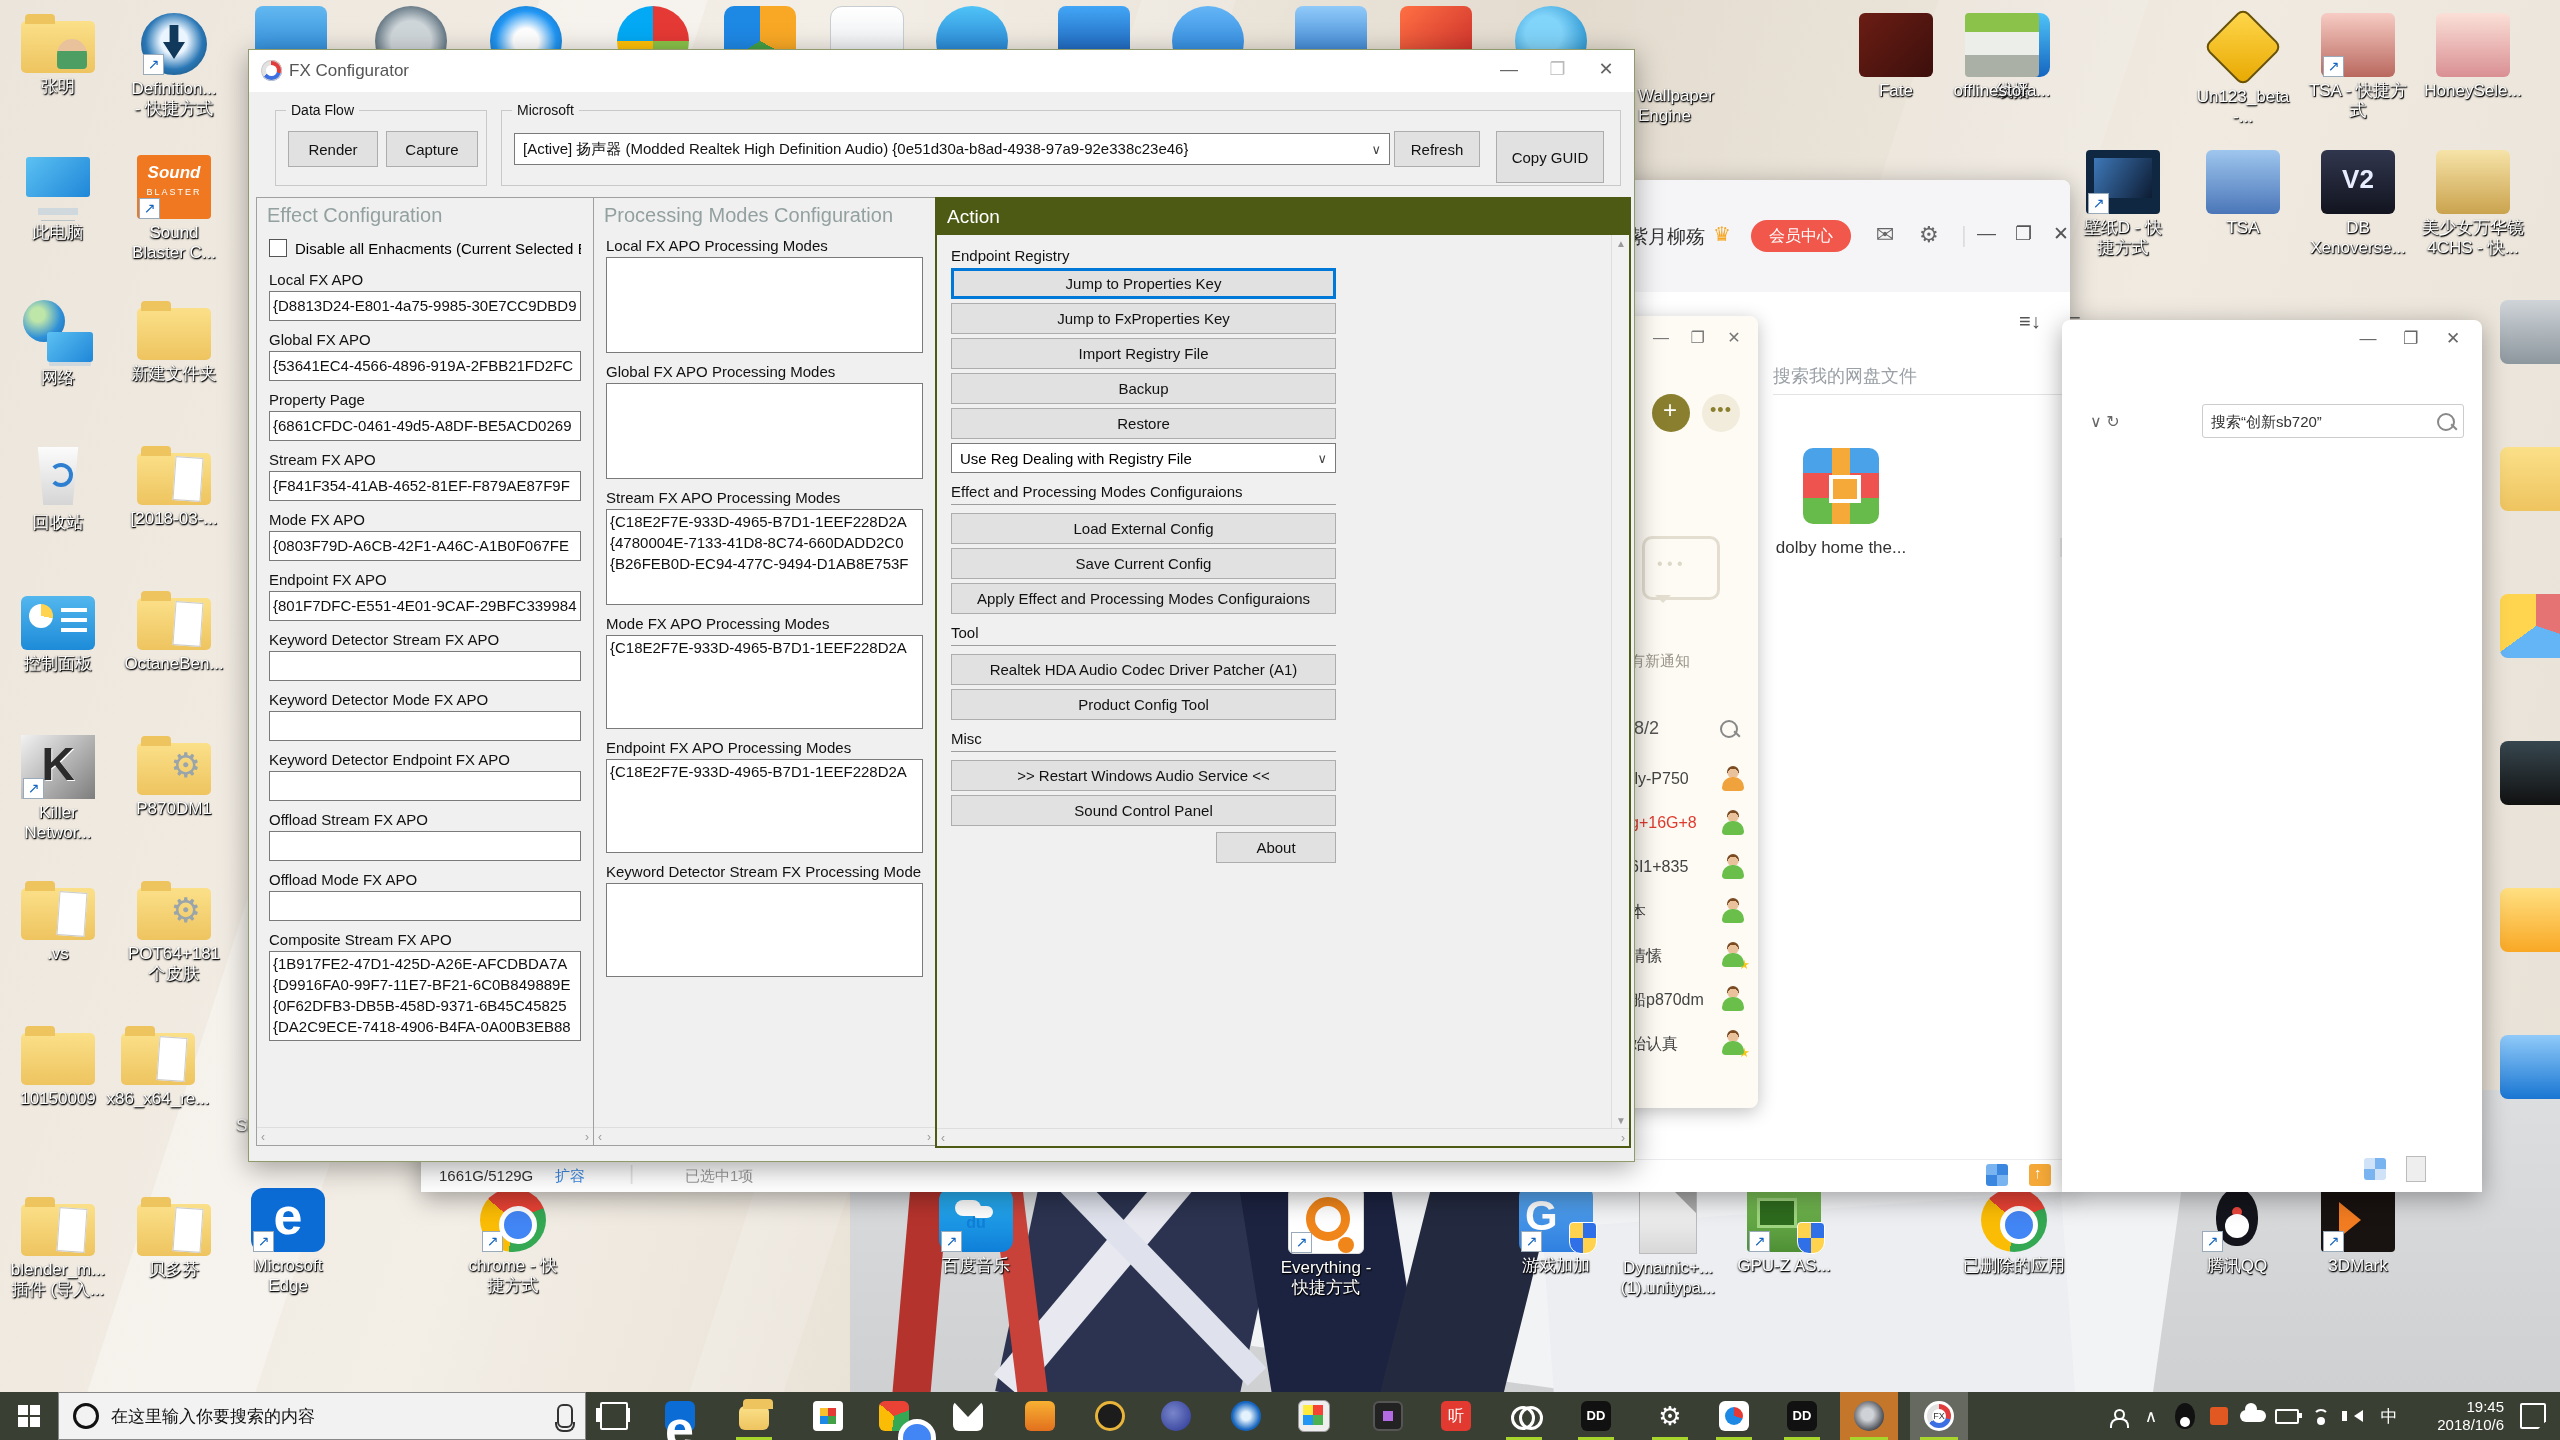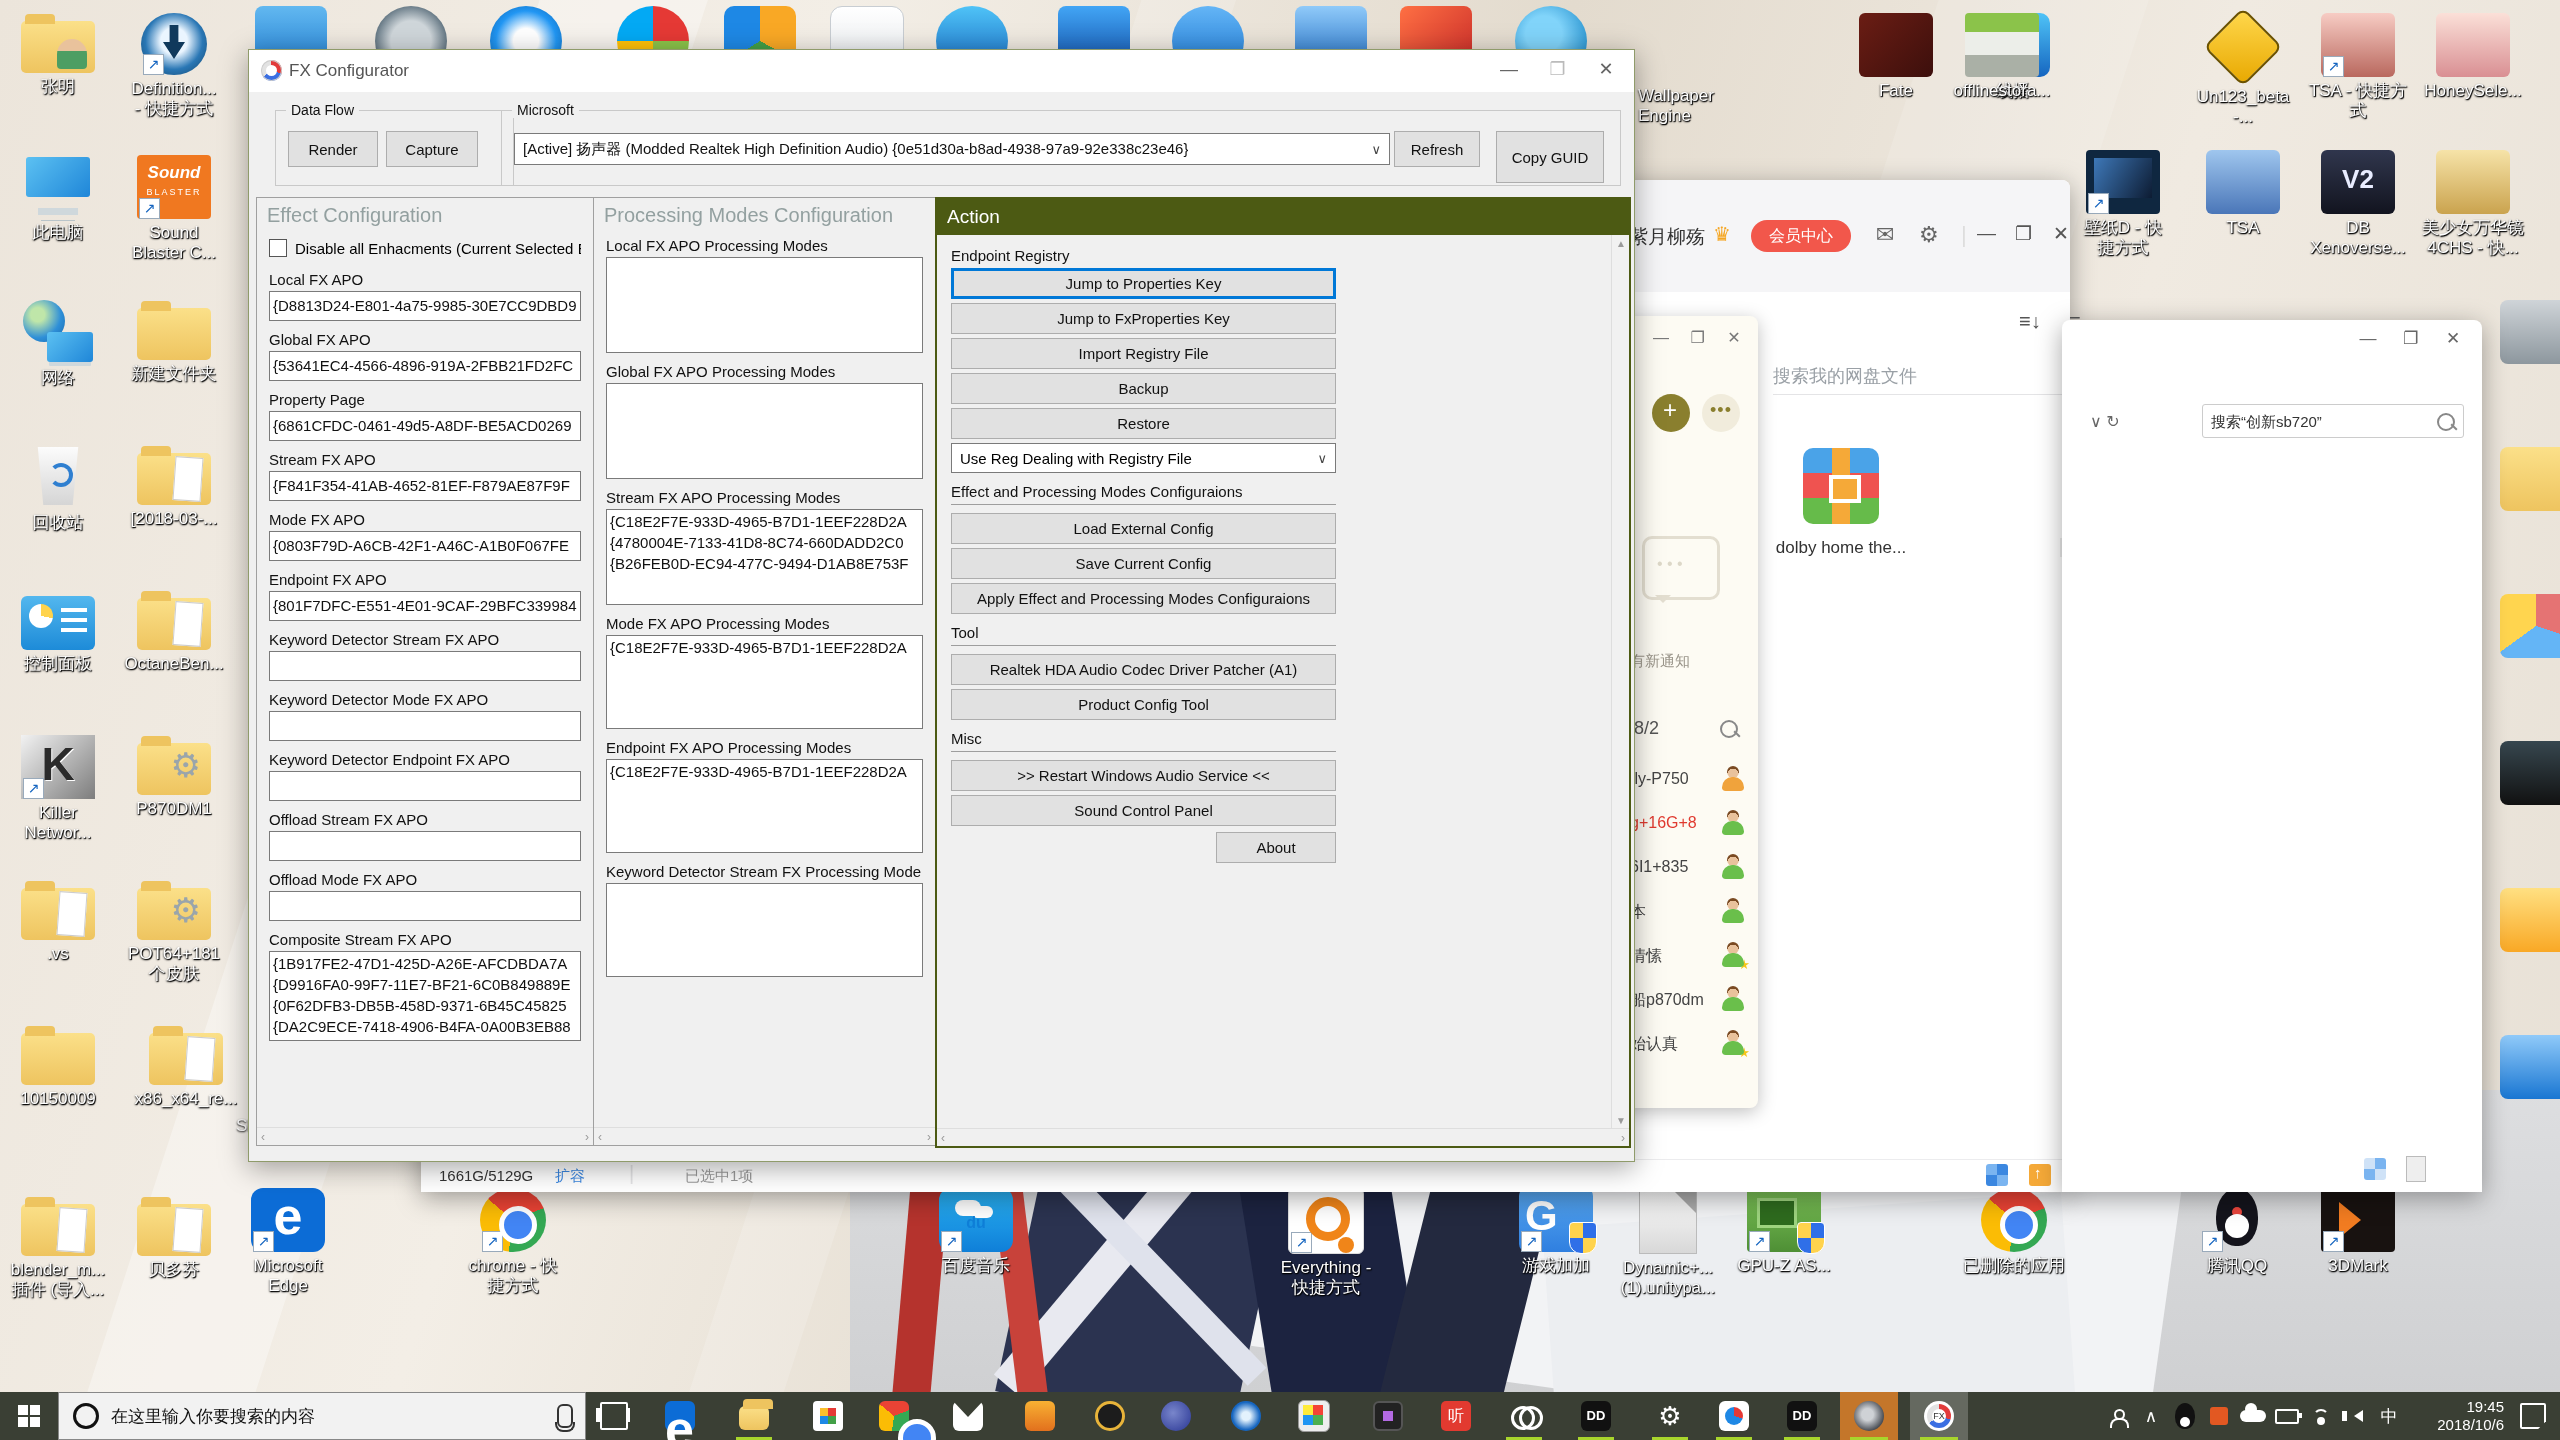--- a/index.html
+++ b/index.html
@@ -310,21 +310,21 @@
   </div>
   <div class="icon" style="left:116px;top:735px;">
     <div class="gly g-folder g-gearfold"></div>
     <div class="lab">P870DM1</div>
   </div>
   <div class="icon" style="left:116px;top:880px;">
     <div class="gly g-folder g-gearfold"></div>
     <div class="lab">POT64+181
 个皮肤</div>
   </div>
-  <div class="icon" style="left:128px;top:1025px;">
+  <div class="icon" style="left:100px;top:1025px;">
     <div class="gly g-folder g-docs"></div>
     <div class="lab">x86_x64_re...</div>
   </div>
   <div class="icon" style="left:116px;top:1196px;">
     <div class="gly g-folder g-docs"></div>
     <div class="lab">贝多芬</div>
   </div>
 
   <div class="icon" style="left:230px;top:1188px;">
     <div class="gly g-edge">
@@ -551,21 +551,21 @@
     <div class="fxtitle">
       <span class="fxico"></span>
       <span class="ttxt">FX Configurator</span>
       <span class="fxctrl">
         <span class="wbtn">—</span>
         <span class="wbtn" style="color:#bbb;">❐</span>
         <span class="wbtn">✕</span>
       </span>
     </div>
 
-    <div class="grp" style="left:26px;top:60px;width:210px;height:74px;padding-left:27px;">
+    <div class="grp" style="left:26px;top:60px;width:210px;height:74px;">
       <span class="glab">Data Flow</span>
       <button class="btn" style="left:12px;top:20px;width:90px;height:36px;">Render</button>
       <button class="btn" style="left:110px;top:20px;width:92px;height:36px;">Capture</button>
     </div>
     <div class="grp" style="left:252px;top:60px;width:1118px;height:74px;">
       <span class="glab">Microsoft</span>
       <div class="combo" style="left:12px;top:22px;width:858px;height:30px;">
         <span style="white-space:nowrap;overflow:hidden;">[Active] 扬声器 (Modded Realtek High Definition Audio) {0e51d30a-b8ad-4938-97a9-92e338c23e46}</span>
         <span class="chev">∨</span>
       </div>

